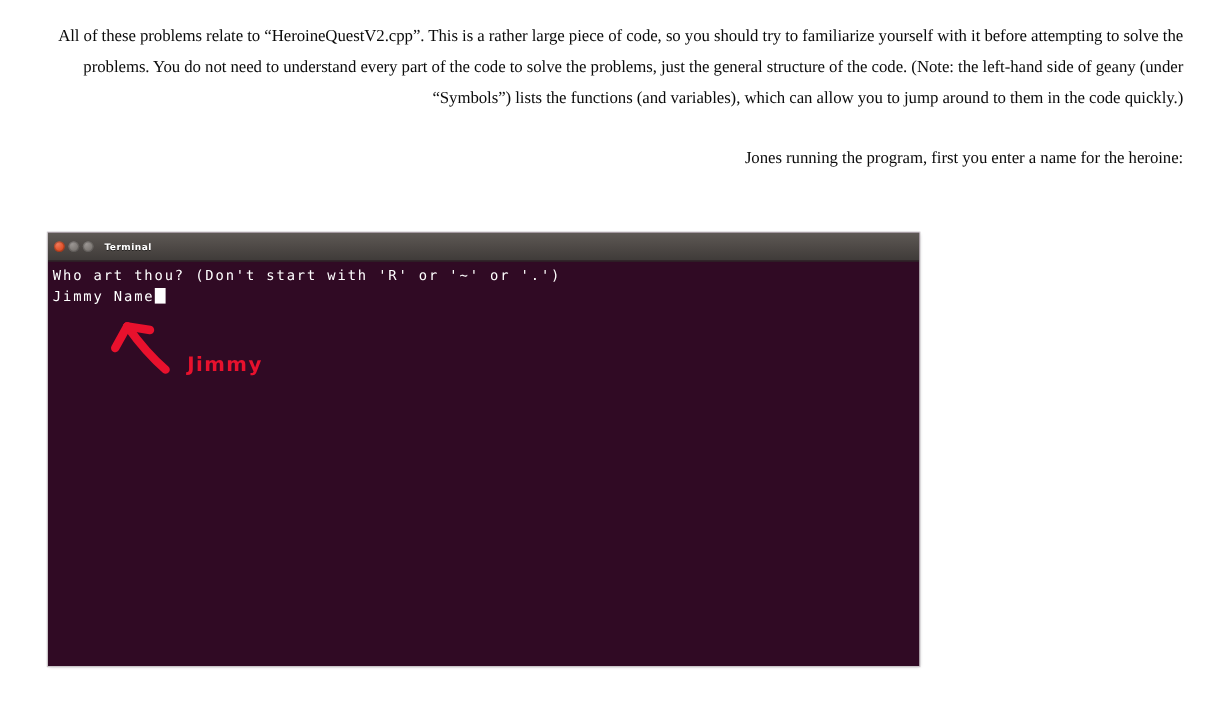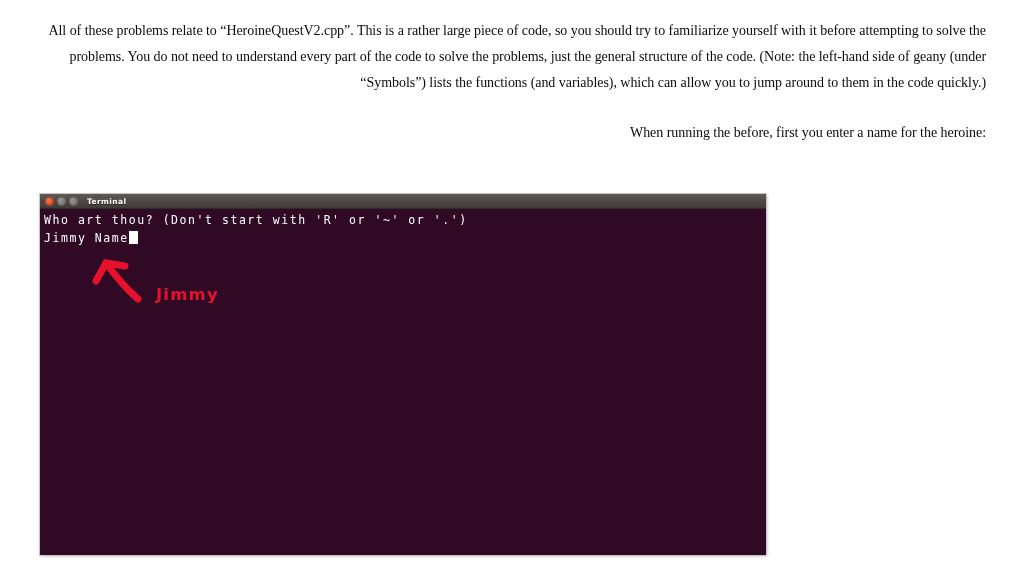--- a/index.html
+++ b/index.html
@@ -40,21 +40,21 @@
     position: absolute;
     left: 40px;
     top: 194px;
     width: 726px;
     height: 361px;
     background: #300a24;
     box-shadow: 0 0 0 1px #c9c4c7, 1px 1px 3px rgba(0,0,0,0.30);
     overflow: hidden;
   }
   .titlebar {
-    height: 15px;
+    height: 24px;
     background: linear-gradient(to bottom, #5e5955 0%, #4d4845 55%, #3f3b39 100%);
     display: flex;
     align-items: center;
     padding: 0 4px;
     position: relative;
     border-bottom: 1px solid #2e2b29;
     box-sizing: border-box;
   }
   .win-buttons {
     display: flex;
@@ -130,21 +130,21 @@
     color: #e8112d;
     letter-spacing: 1.2px;
     white-space: nowrap;
   }
 </style>
 </head>
 <body>
 
 <div class="doc">
   <p class="para">All of these problems relate to “HeroineQuestV2.cpp”.  This is a rather large piece of code, so you should try to familiarize yourself with it before attempting to solve the problems.  You do not need to understand every part of the code to solve the problems, just the general structure of the code.  (Note: the left-hand side of geany (under “Symbols”) lists the functions (and variables), which can allow you to jump around to them in the code quickly.)</p>
-  <p class="para para-2">When running the before, first you enter a name for the heroine:</p>
+  <p class="para para-2">Jones running the program, first you enter a name for the heroine:</p>
 </div>
 
 <div class="terminal-window">
 
   <div class="titlebar">
     <div class="win-buttons">
       <span class="win-btn close"></span>
       <span class="win-btn min"></span>
       <span class="win-btn max"></span>
     </div>

